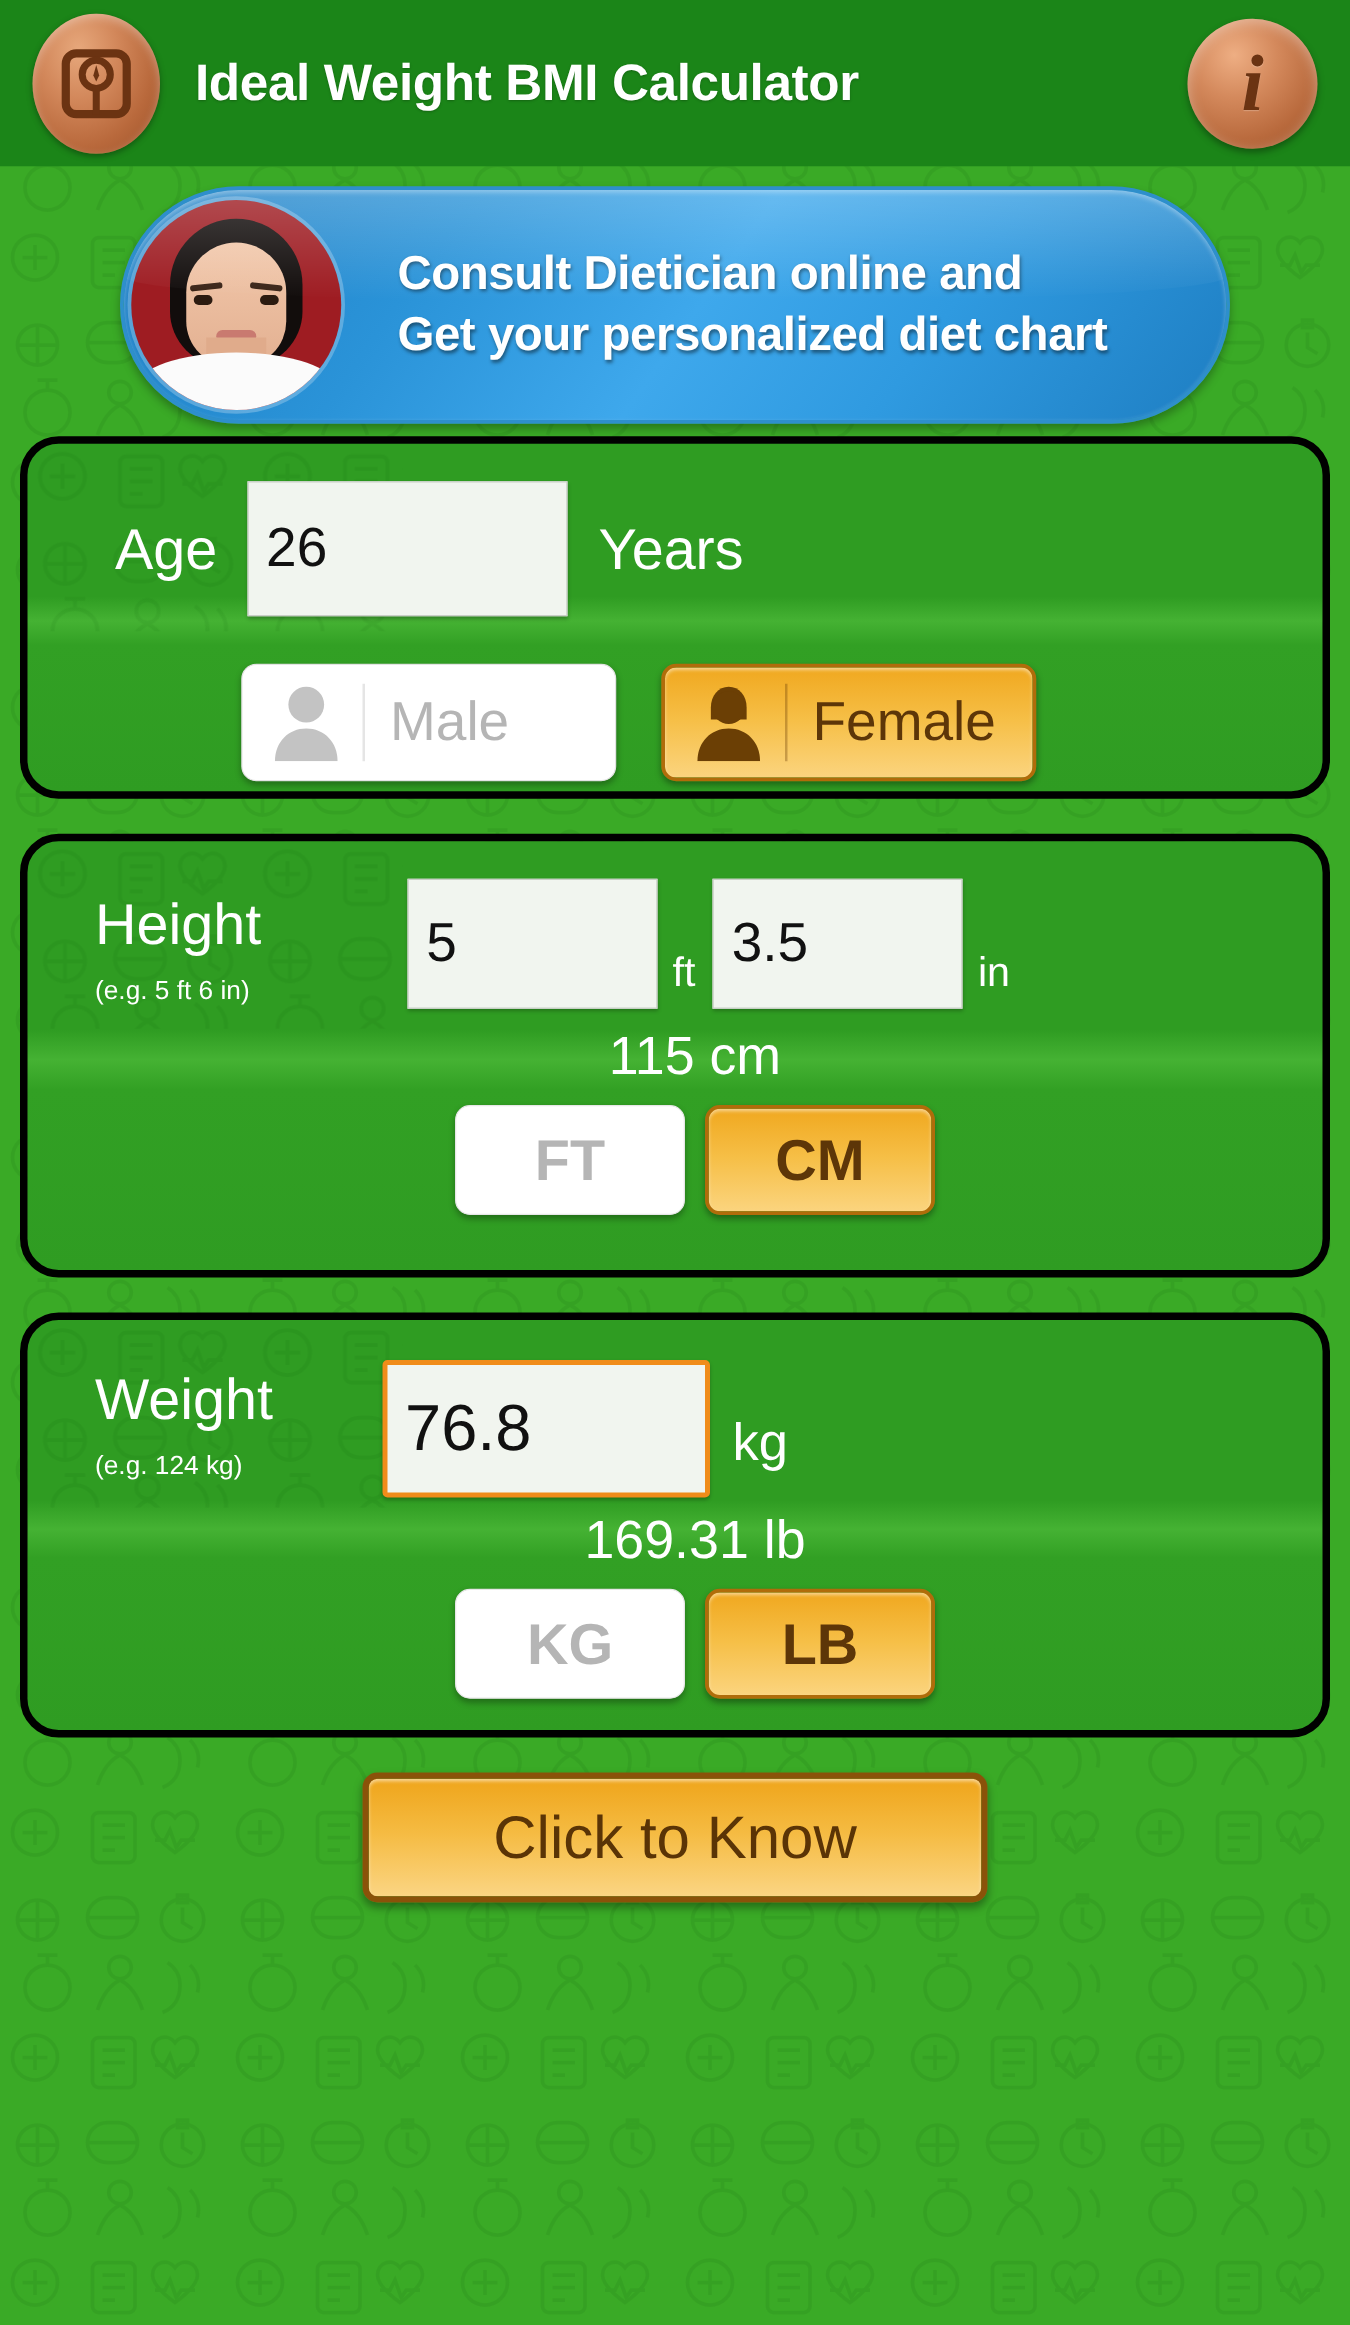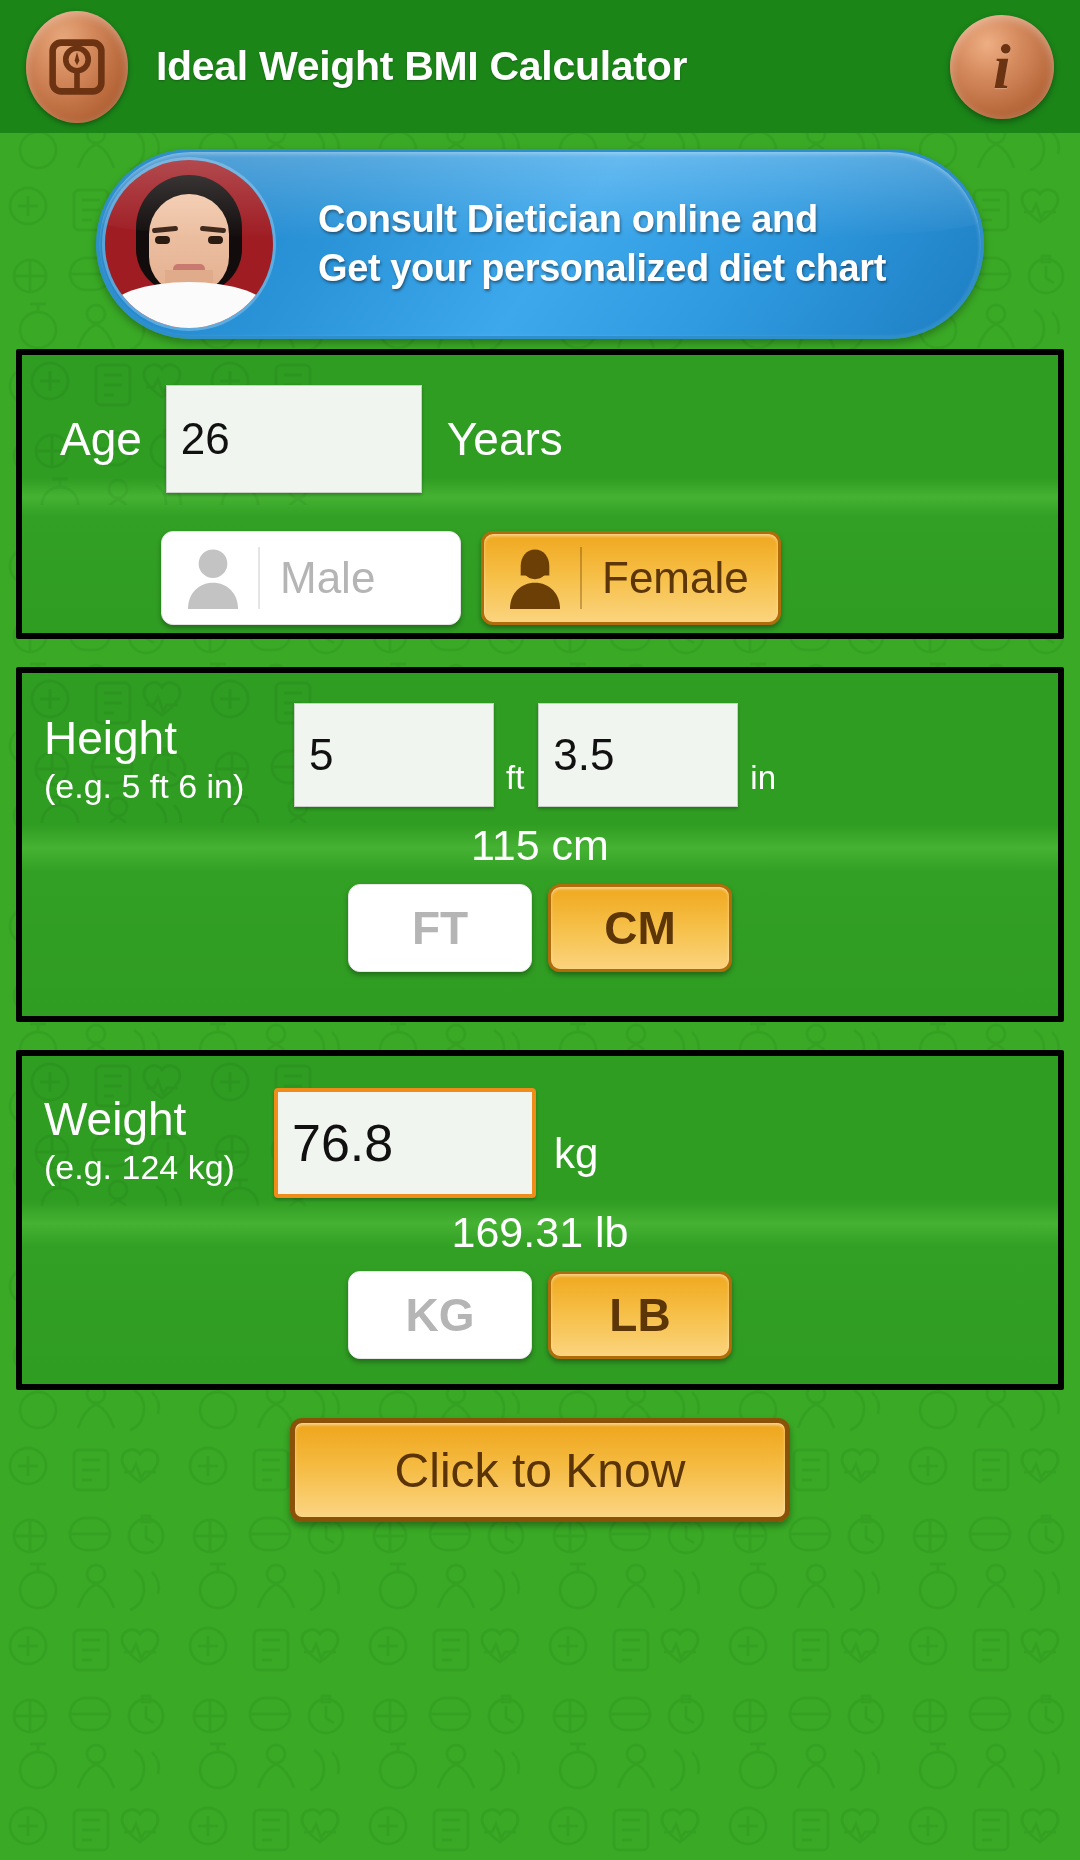--- a/index.html
+++ b/index.html
@@ -169,46 +169,47 @@
     line-height: 1.28;
     text-shadow: 1px 2px 3px rgba(0,0,0,.45);
     white-space: nowrap;
     letter-spacing: -0.4px;
   }
 
   
   .card {
     position: relative;
     border: 6px solid #000000;
-    border-radius: 2px;
+    border-radius: 31px;
     background: linear-gradient(180deg, #2f9c22 0%, #2f9c22 44%, #45b233 51%, #32a024 58%, #2f9c22 100%);
     margin-bottom: 28px;
     overflow: hidden;
+    padding-left: 32px;
   }
   .card .pattern { opacity: 0.075; }
   .card-inner { position: relative; z-index: 2; }
 
   
   #age-card { height: 290px; }
   #age-row {
     display: flex;
     align-items: center;
     height: 168px;
     padding-left: 38px;
   }
   .field-label {
     color: #ffffff;
     font-size: 46px;
     line-height: 1;
   }
   .field-sub {
     color: #ffffff;
-    font-size: 34px;
+    font-size: 21px;
     line-height: 1.15;
-    margin-top: 6px;
+    margin-top: 19px;
   }
   .text-input {
     background: #f1f5ef;
     border: 1px solid #c9cec7;
     box-shadow: 0 2px 3px rgba(0,0,0,.25);
     color: #111;
     font-size: 42px;
     font-family: "Liberation Sans", sans-serif;
     padding: 6px 14px;
     outline: none;
@@ -249,21 +250,21 @@
     box-shadow: 0 3px 5px rgba(0,0,0,.35), inset 0 2px 3px rgba(255,255,255,.5);
   }
   .opt-btn .person-icon { width: 58px; height: 62px; margin: 0 16px 0 22px; flex:0 0 auto; }
   .opt-btn .divider {
     width: 2px; height: 62px; background: rgba(0,0,0,.10); margin-right: 20px;
   }
   .opt-btn.selected .divider { background: rgba(110,62,6,.35); }
   .opt-btn .opt-label { padding-right: 28px; }
 
   #male-btn  { width: 300px; }
-  #female-btn{ width: 300px; margin-left: 20px; }
+  #female-btn{ width: 300px; margin-left: 36px; }
 
   
   #height-card { height: 355px; }
   #height-top { display: flex; align-items: center; padding: 30px 0 0 22px; }
   #height-labels { width: 250px; padding-top: 12px; }
   #height-ft { width: 200px; height: 104px; font-size: 44px; }
   #height-in { width: 200px; height: 104px; font-size: 44px; margin-left: 14px; }
   .unit-text { color:#fff; font-size: 33px; margin: 46px 0 0 12px; }
   #height-converted {
     text-align: center; color: #ffffff; font-size: 43px; margin-top: 14px;

